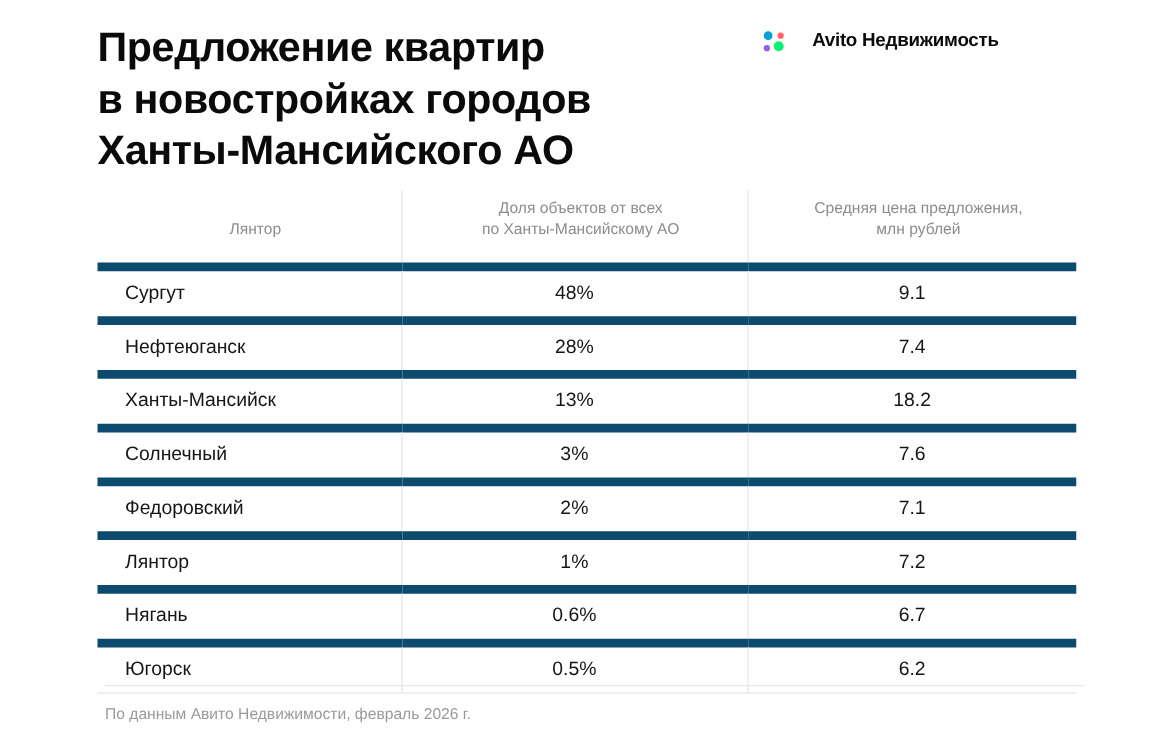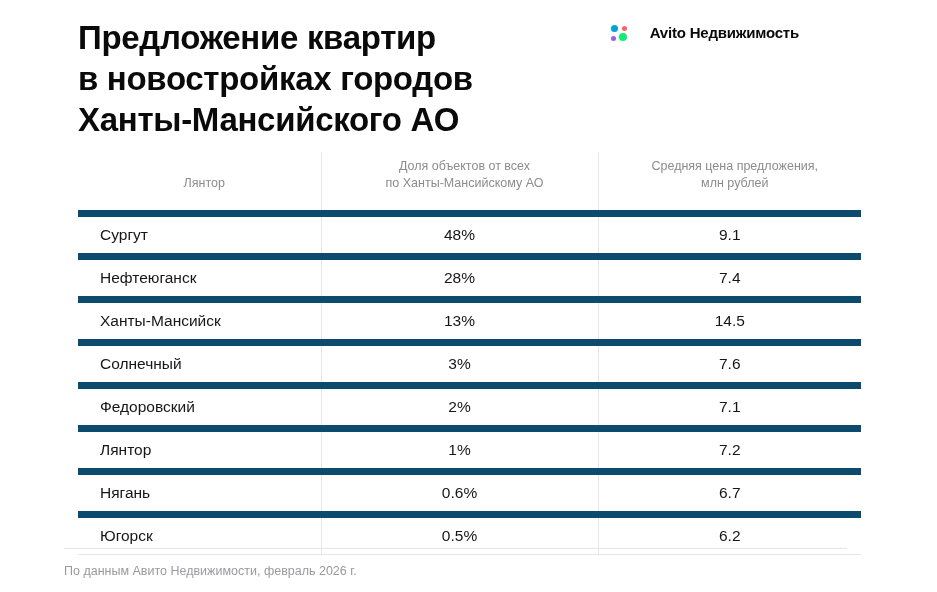--- a/index.html
+++ b/index.html
@@ -120,21 +120,21 @@
     border-left: 1px solid #e6e6e8;
   }
   .table thead th.share-head,
   .table thead th.price-head {
     border-left: 1px solid #e6e6e8;
   }
 
   
   .footer {
     position: absolute;
-    left: 64px;
+    left: 84px;
     top: 548px;
     width: 783px;
   }
   .footer-line {
     border-top: 1px solid #e6e6e8;
     padding-top: 0;
   }
   .footnote {
     font-size: 12.5px;
     color: #9a9a9e;
@@ -184,21 +184,21 @@
         <td class="price">9.1</td>
       </tr>
       <tr>
         <td class="city">Нефтеюганск</td>
         <td class="share">28%</td>
         <td class="price">7.4</td>
       </tr>
       <tr>
         <td class="city">Ханты-Мансийск</td>
         <td class="share">13%</td>
-        <td class="price">14.5</td>
+        <td class="price">18.2</td>
       </tr>
       <tr>
         <td class="city">Солнечный</td>
         <td class="share">3%</td>
         <td class="price">7.6</td>
       </tr>
       <tr>
         <td class="city">Федоровский</td>
         <td class="share">2%</td>
         <td class="price">7.1</td>

